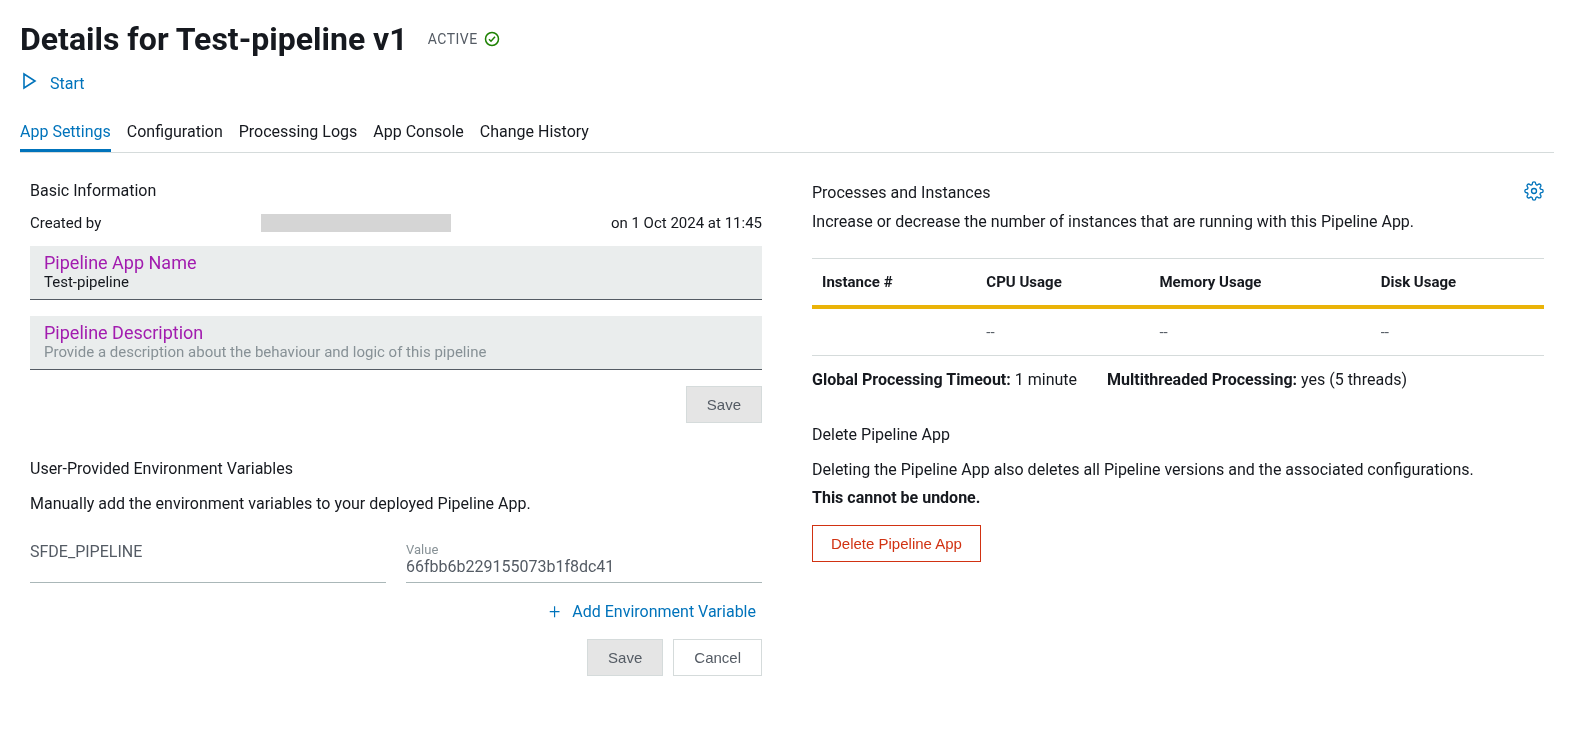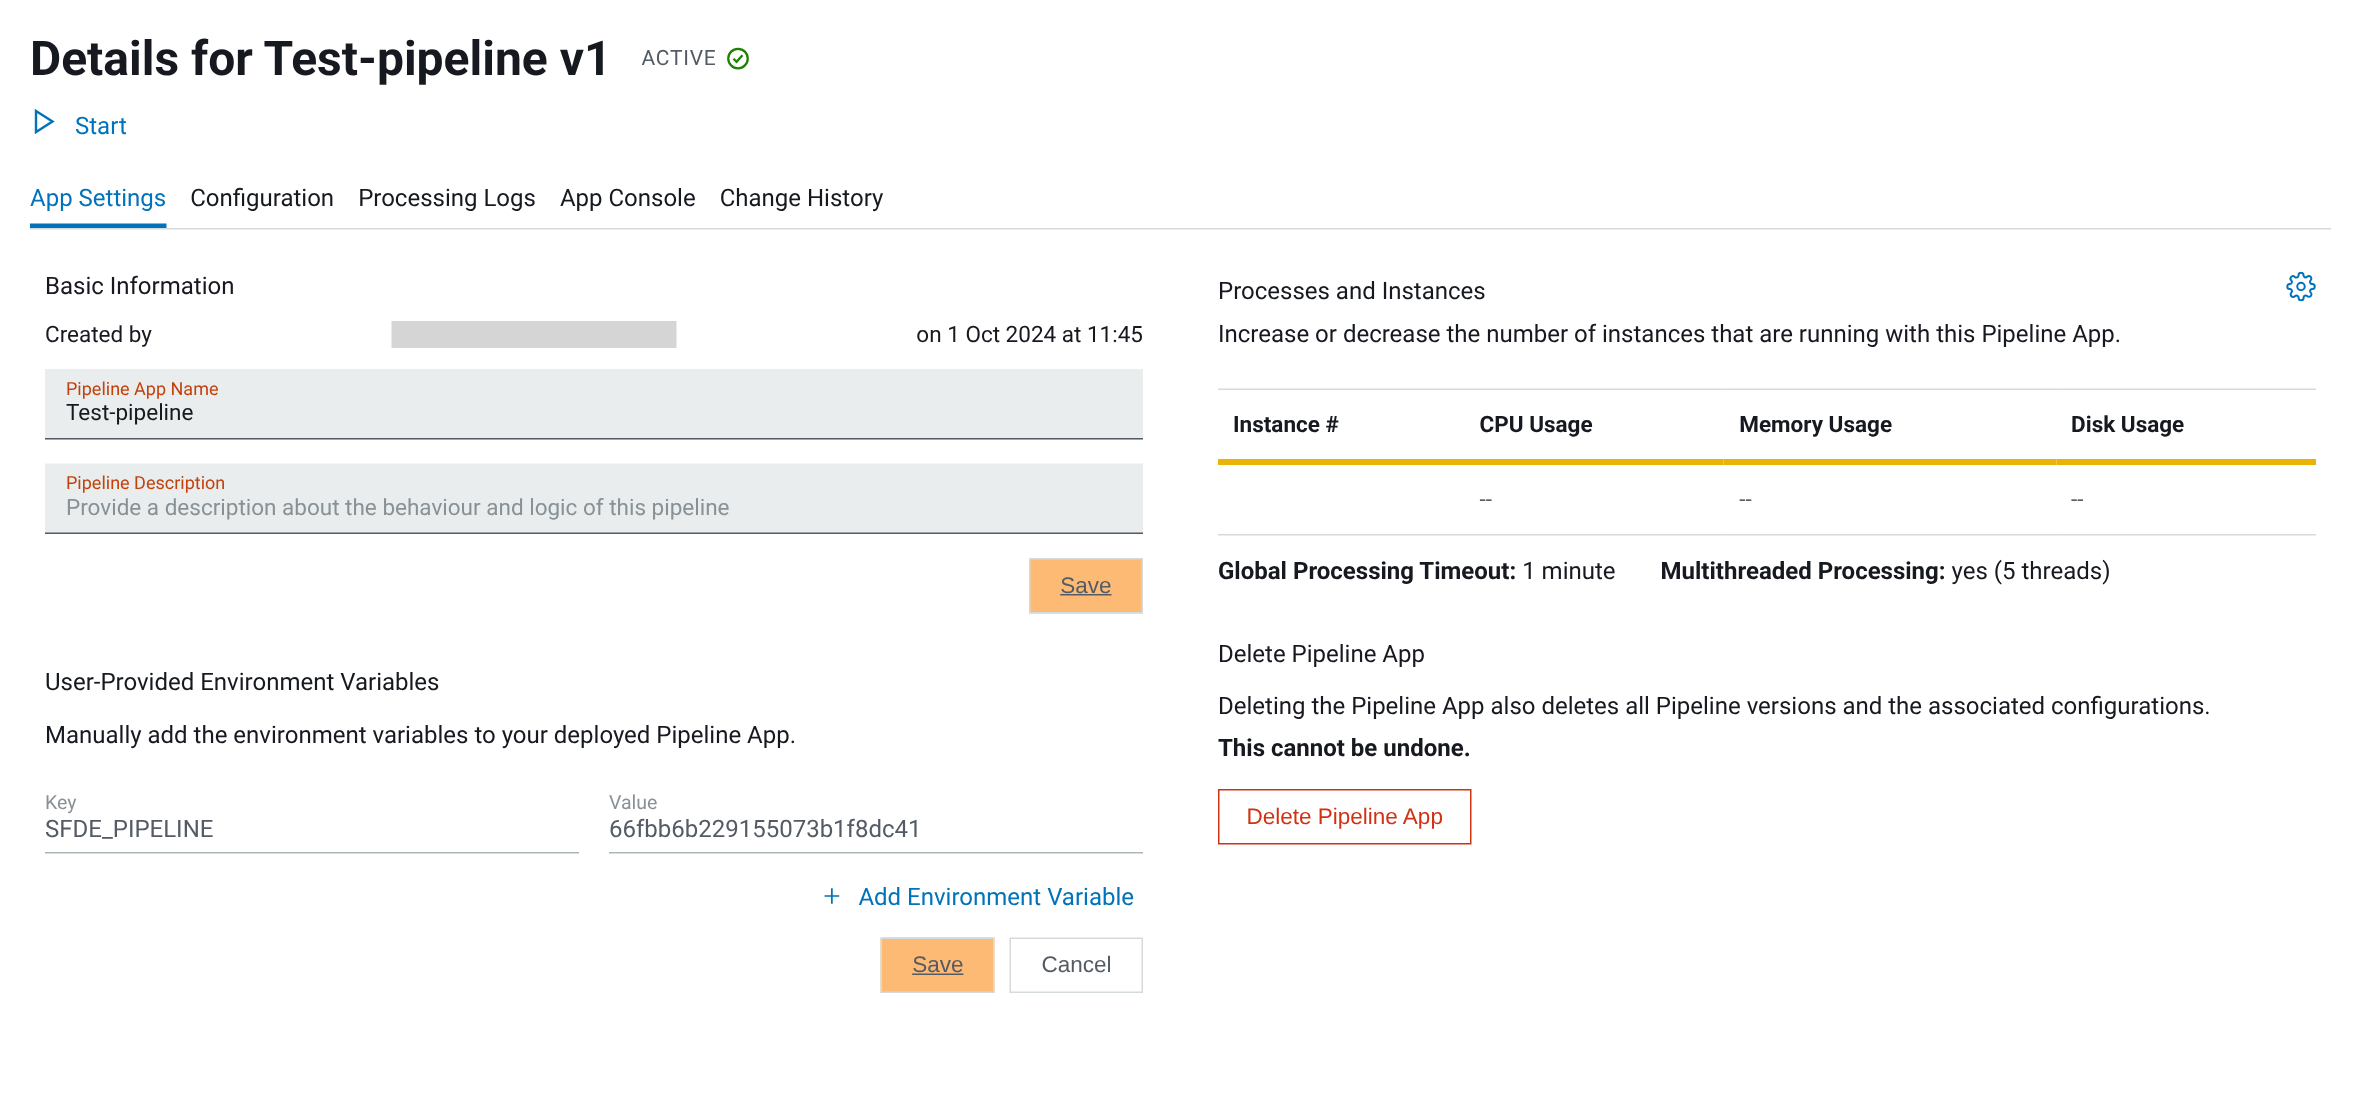--- a/index.html
+++ b/index.html
@@ -18,26 +18,26 @@
 .start-link svg { stroke: #0073bb; }
 .tabs { display: flex; gap: 16px; border-bottom: 1px solid #d5dbdb; margin-bottom: 28px; }
 .tab { padding: 8px 0; font-size: 16px; color: #16191f; cursor: pointer; border-bottom: 3px solid transparent; }
 .tab.active { color: #0073bb; border-bottom-color: #0073bb; font-weight: 400; }
 .columns { display: flex; gap: 30px; }
 .col { flex: 1; min-width: 0; padding: 0 10px;}
 .section-title { font-size: 16px; font-weight: 400; margin-bottom: 14px; }
 .created-by { font-size: 15px; margin-bottom: 14px; display:flex; align-items:center; gap:4px;justify-content:space-between;}
 .redacted { display:inline-block; width:190px; height:18px; background:#d5d5d5; }
 .field { background: #eaeded; border-bottom: 1px solid #545b64; padding: 6px 14px 8px; margin-bottom: 16px; }
-.field-label { font-size: 12px; color: #c2410c; }
+.field-label { font-size: 18px; color: #a21caf; }
 .field-value { font-size: 15px; color: #16191f; }
 .field-placeholder { font-size: 15px; color: #879196; }
 .btn-row { display:flex; justify-content:flex-end; gap:10px; margin-bottom: 36px;}
 .btn { padding: 9px 20px; font-size: 15px; border: 1px solid #d5dbdb; background:#fff; cursor:pointer; color:#545b64;}
-.btn-primary-disabled { background:#fdba74; border-color:#d5dbdb; color:#545b64; cursor:not-allowed;text-decoration:underline;}
+.btn-primary-disabled { background:#e5e5e5; border-color:#d5dbdb; color:#545b64; cursor:not-allowed;}
 .help-text { font-size: 16px; color: #16191f; margin-bottom: 24px; line-height:1.5;}
 .env-row { display:flex; gap:20px; margin-bottom:10px;}
 .env-field { flex:1; border-bottom:1px solid #aab7b8; padding: 2px 0 6px;}
 .env-field-label { font-size:13px; color:#879196; }
 .env-field-value { font-size:16px; color:#545b64;}
 .add-link { display:flex; justify-content:flex-end; align-items:center; gap:12px; color:#0073bb; font-size:16px; cursor:pointer; margin: 16px 6px 16px 0;}
 .add-link .plus { font-size:20px; font-weight:300; color:#0073bb;}
 .proc-header { display:flex; justify-content:space-between; align-items:center; margin-bottom:6px;}
 .gear { color:#0073bb; cursor:pointer; }
 .table { width:100%; border-collapse:collapse; margin-top:20px;}
@@ -102,21 +102,20 @@
       <div class="field-placeholder">Provide a description about the behaviour and logic of this pipeline</div>
     </div>
     <div class="btn-row">
       <button class="btn btn-primary-disabled">Save</button>
     </div>
 
     <h2 class="section-title">User-Provided Environment Variables</h2>
     <p class="help-text">Manually add the environment variables to your deployed Pipeline App.</p>
     <div class="env-row">
       <div class="env-field">
-        <div class="env-field-label">Key</div>
         <div class="env-field-value">SFDE_PIPELINE</div>
       </div>
       <div class="env-field">
         <div class="env-field-label">Value</div>
         <div class="env-field-value">66fbb6b229155073b1f8dc41</div>
       </div>
     </div>
     <div class="add-link">
       <span class="plus">+</span>
       <span>Add Environment Variable</span>

